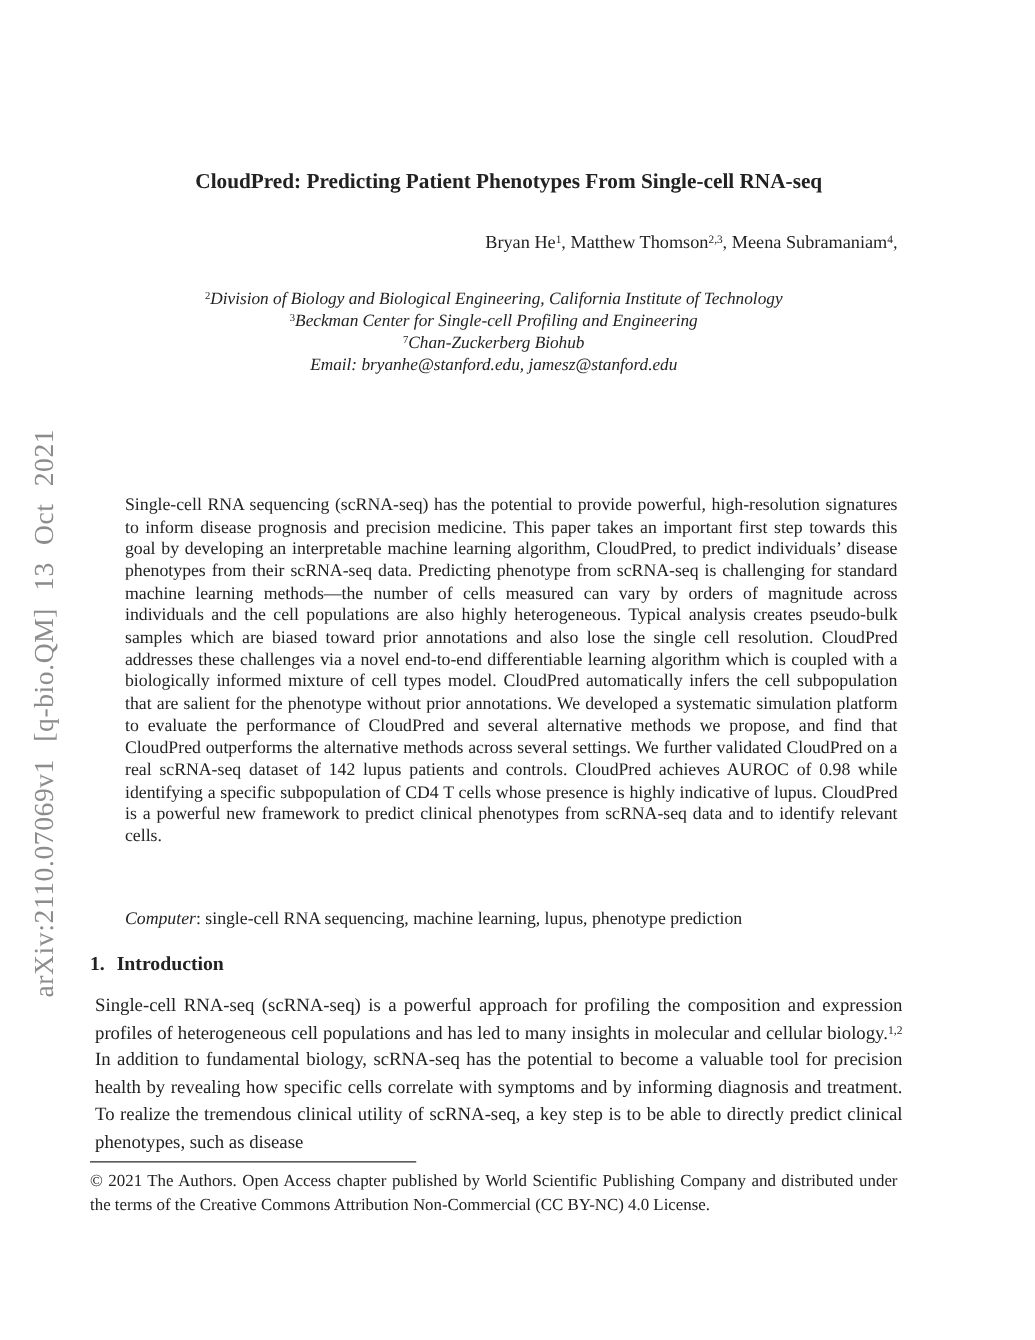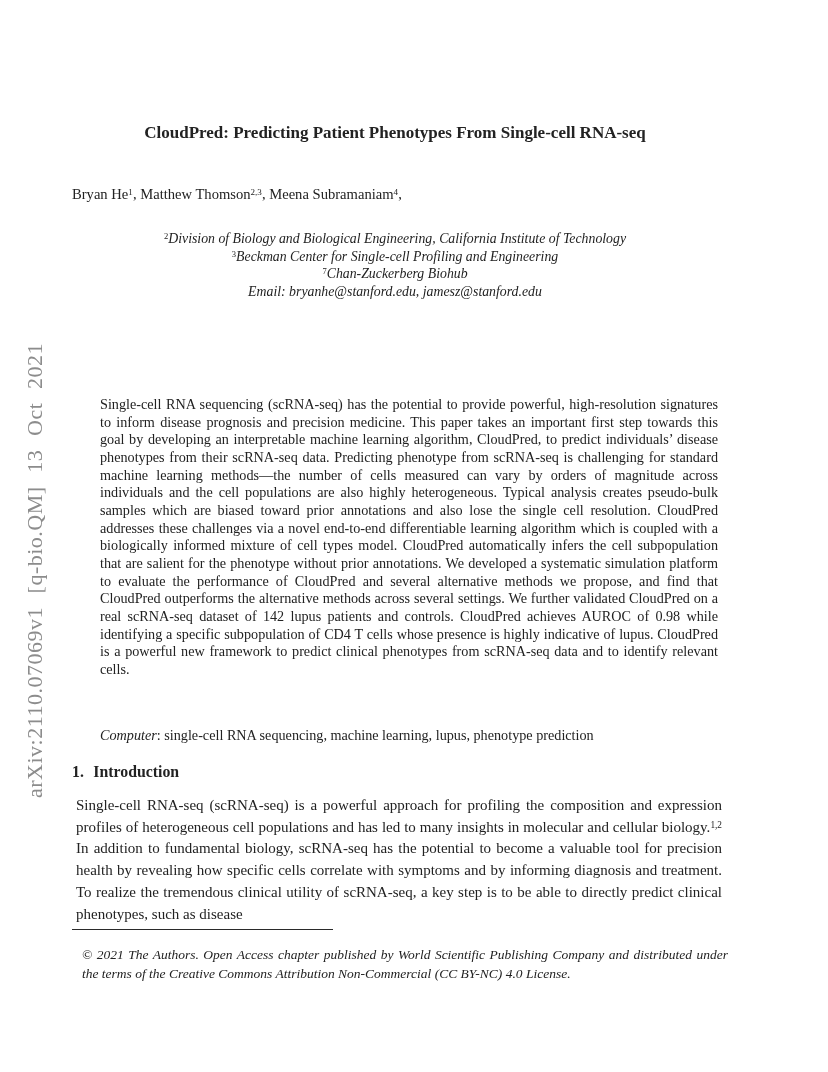--- a/index.html
+++ b/index.html
@@ -26,29 +26,29 @@
     transform-origin: 0 0;
     white-space: nowrap;
     font-size: 22px;
     letter-spacing: 0.5px;
     word-spacing: 0.35em;
     color: #8c8c8c;
   }
   .content-block { position: absolute; left: 72px; width: 646px; }
   .title {
     top: 122px;
-    margin: 0;
+    margin: 12px;
     text-align: center;
     font-size: 17px;
     font-weight: bold;
     line-height: 22px;
   }
   .authors {
     top: 183px;
-    text-align: left;
+    text-align: right;
     font-size: 14.6px;
     line-height: 23.5px;
   }
   .affils {
     top: 230px;
     text-align: center;
     font-style: italic;
     font-size: 13.8px;
     line-height: 17.5px;
   }
@@ -89,25 +89,24 @@
   .footnote-rule {
     position: absolute;
     left: 72px;
     top: 929px;
     width: 261px;
     height: 1px;
     background: #2a2a2a;
   }
   .footnote {
     top: 936px;
-    margin: 10px;
+    margin: 0;
     text-align: justify;
     font-size: 13.5px;
     line-height: 18.7px;
-    font-style: italic;
   }
   sup.sup {
     font-size: 0.62em;
     line-height: 0;
     position: relative;
     top: -0.45em;
     vertical-align: baseline;
   }
 </style>
 </head>

